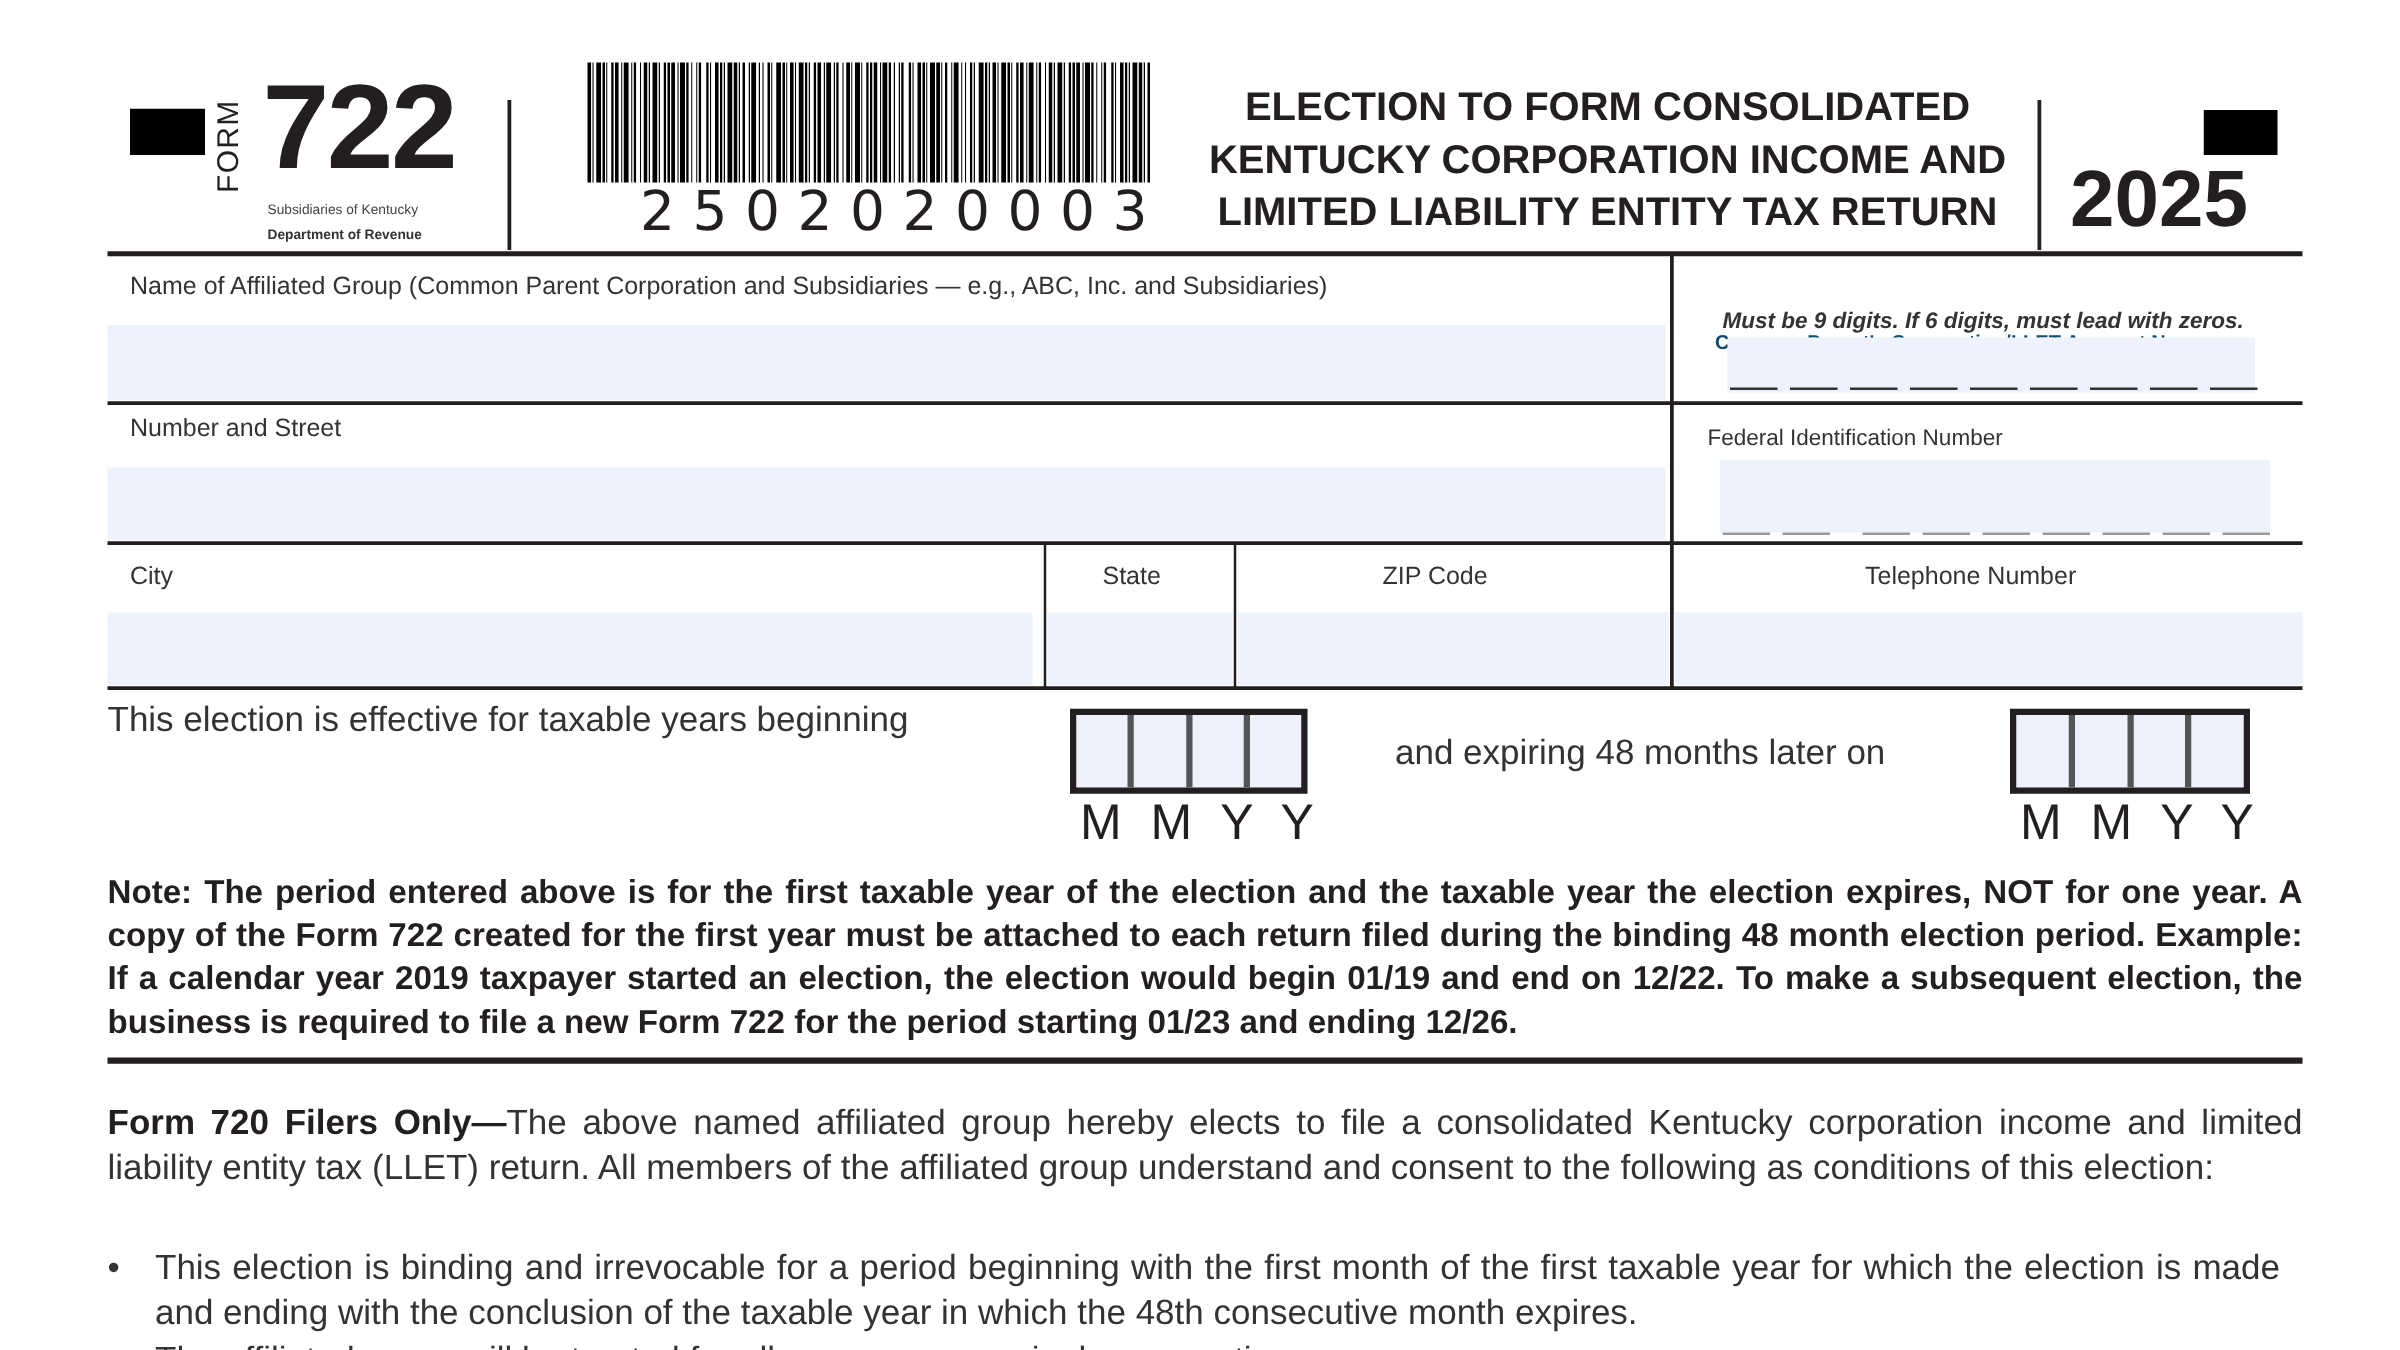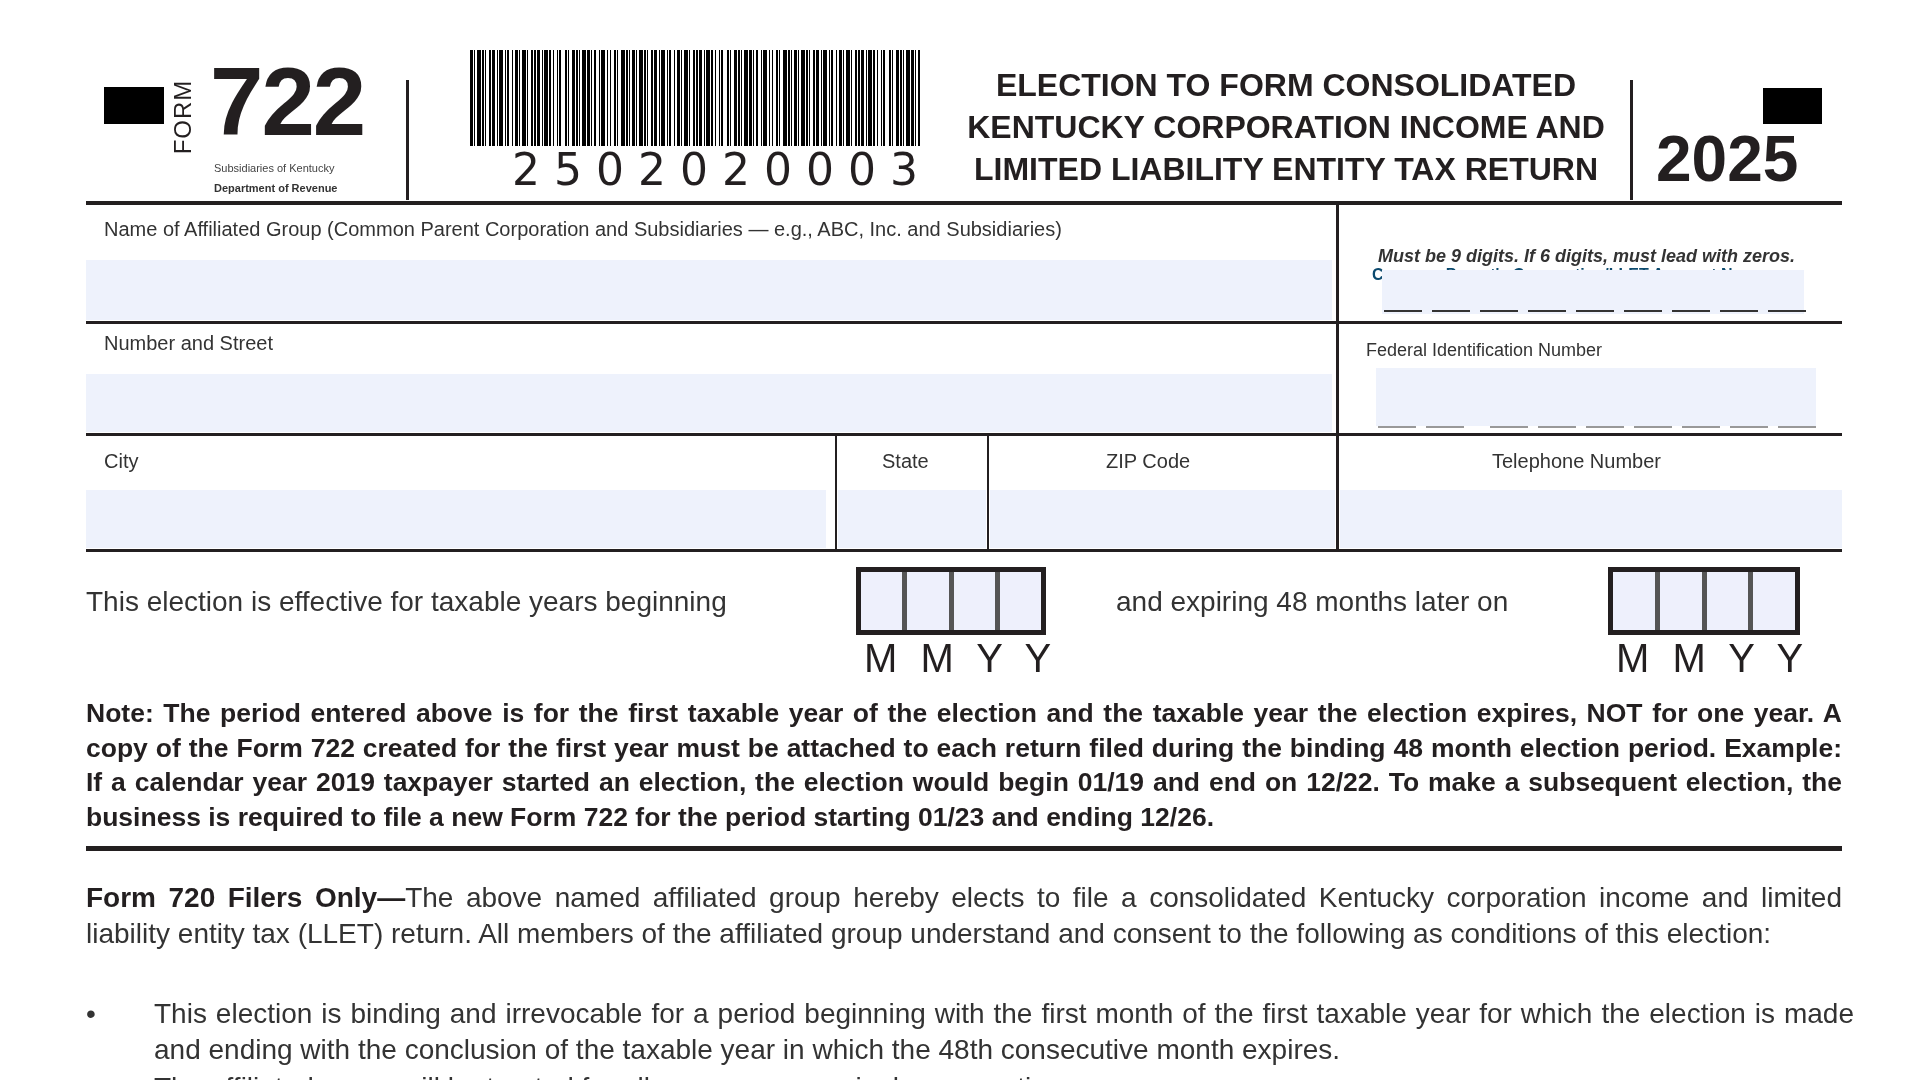--- a/index.html
+++ b/index.html
@@ -29,21 +29,21 @@
   .sentence { position:absolute; font-size:28px; color:#333; white-space:nowrap; }
   .datebox { position:absolute; height:58px; border:5px solid #231f20; background:#eef0fc; display:flex; }
   .datebox .cell { flex:1; border-right:5px solid #555; }
   .datebox .cell:last-child { border-right:none; }
   .mmyy { position:absolute; font-size:40px; color:#231f20; letter-spacing:6px; }
   .note { position:absolute; left:86px; top:696px; width:1756px; font-size:26.5px; font-weight:bold; line-height:34.5px; color:#231f20; text-align:justify; }
   .para { position:absolute; left:86px; top:880px; width:1756px; font-size:28px; line-height:35.5px; color:#333; text-align:justify; }
   .para b { color:#231f20; }
   .bullet { position:absolute; left:86px; width:1756px; font-size:28px; line-height:35.5px; color:#333; }
   .bullet .dot { position:absolute; left:0; top:0; }
-  .bullet .txt { position:absolute; left:68px; width:1700px; text-align:justify; }
+  .bullet .txt { position:absolute; left:38px; width:1700px; text-align:justify; }
 </style>
 </head>
 <body>
 
 <div class="marker" style="left:104px;top:87px;width:60px;height:37px;"></div>
 <div class="form-word">
     <span>FORM</span>
   </div>
 <div class="form-num">722</div>
 <div class="agency1">Subsidiaries of Kentucky</div>
@@ -348,21 +348,21 @@
 
 <div class="lbl" style="left:104px;top:450px;">City</div>
 <div class="fill" style="left:86px;top:490px;width:740px;height:58px;"></div>
 <div class="lbl" style="left:882px;top:450px;">State</div>
 <div class="fill" style="left:838px;top:490px;width:148px;height:58px;"></div>
 <div class="lbl" style="left:1106px;top:450px;">ZIP Code</div>
 <div class="fill" style="left:990px;top:490px;width:345px;height:58px;"></div>
 <div class="lbl" style="left:1492px;top:450px;">Telephone Number</div>
 <div class="fill" style="left:1340px;top:490px;width:502px;height:58px;"></div>
 
-<div class="sentence" style="left:86px;top:586px;">This election is effective for taxable years beginning</div>
+<div class="sentence" style="left:86px;top:560px;">This election is effective for taxable years beginning</div>
 <div class="datebox" style="left:856px;top:567px;width:180px;">
   <div class="cell"></div>
   <div class="cell"></div>
   <div class="cell"></div>
   <div class="cell"></div>
 </div>
 <div class="mmyy" style="left:864px;top:636px;">M M Y Y</div>
 
 <div class="sentence" style="left:1116px;top:586px;">and expiring 48 months later on</div>
 <div class="datebox" style="left:1608px;top:567px;width:182px;">

